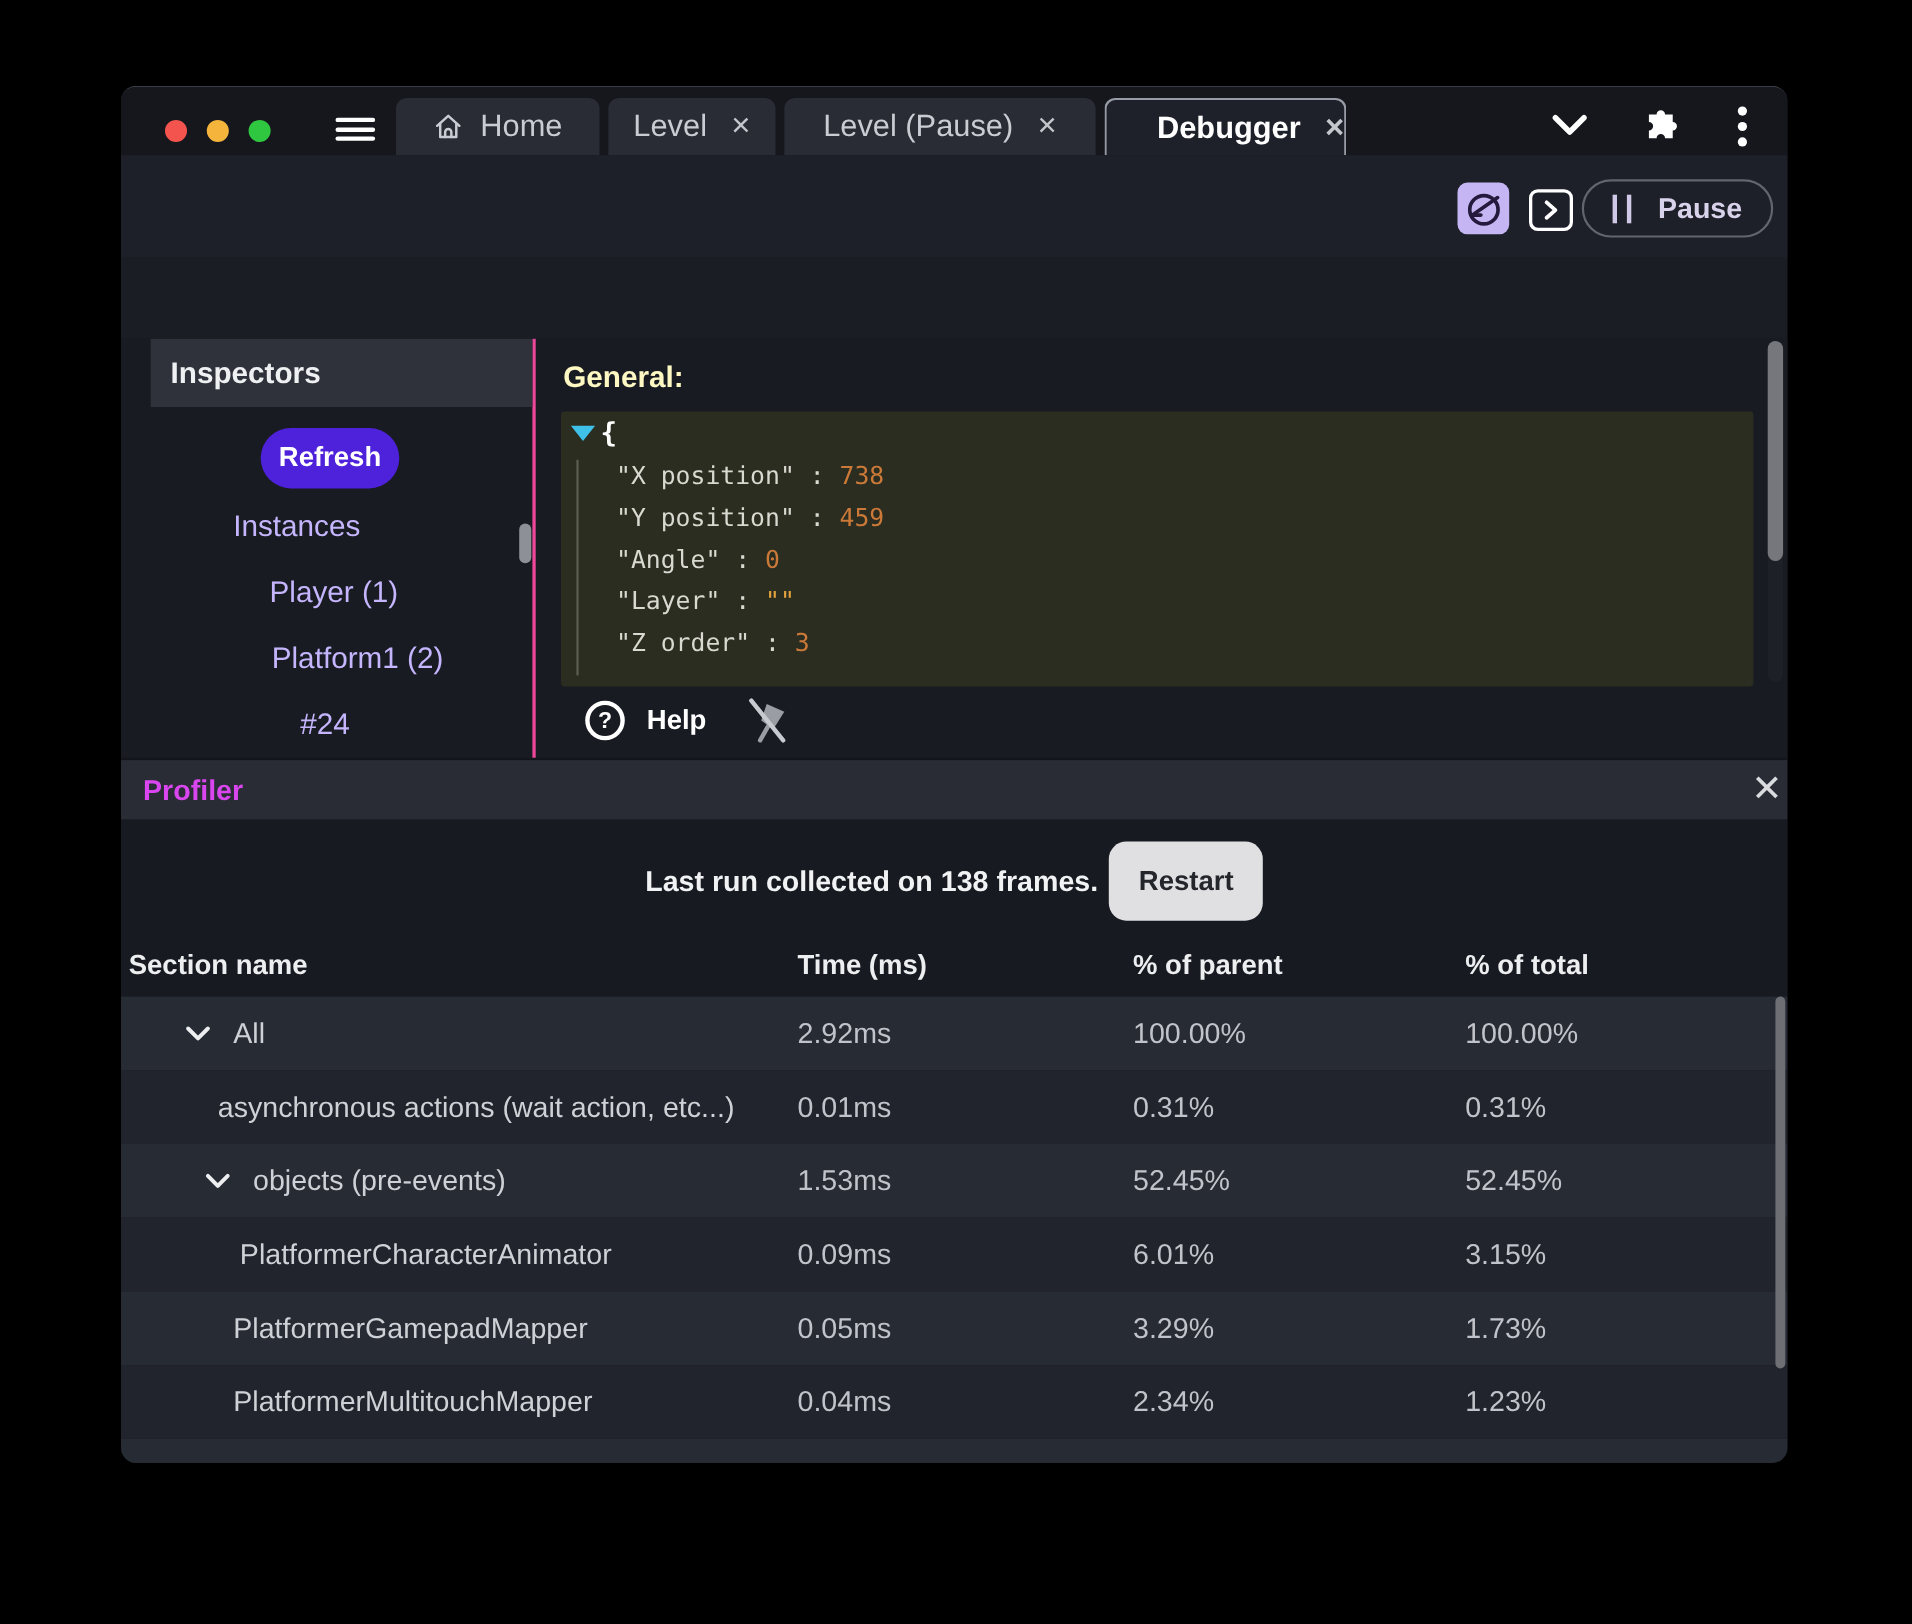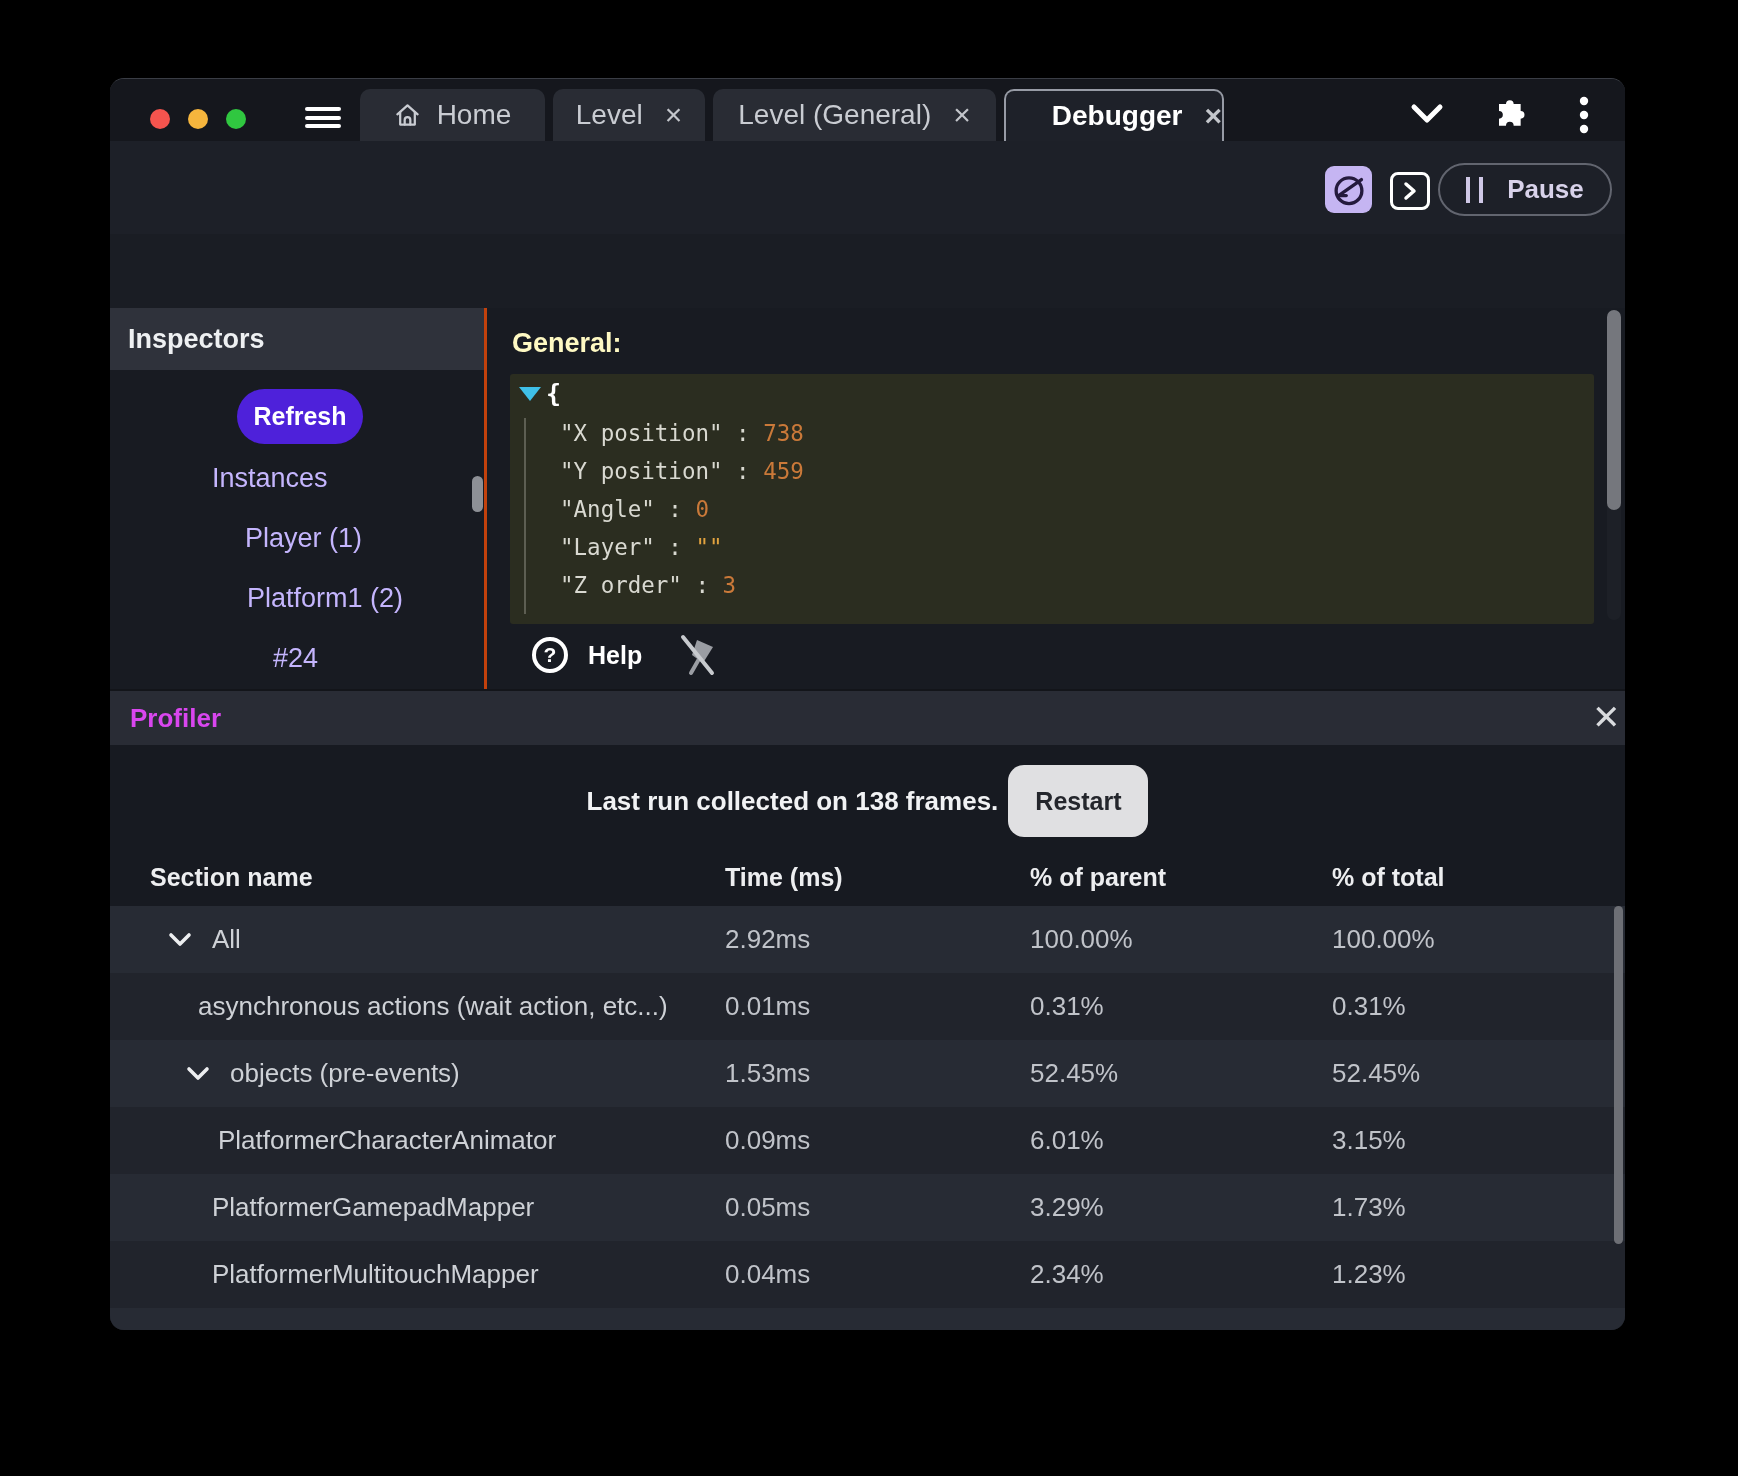--- a/index.html
+++ b/index.html
@@ -47,21 +47,21 @@
   .pause-bars i{width:4px;height:26px;background:#cfc8e6;}
   .pause-label{font-size:26px;font-weight:bold;color:#d8d2ea;}
 
   
   .preview-bar{position:absolute;left:0;top:155px;width:1515px;height:74px;background:#292c35;border-top:2px solid #13151a;border-bottom:3px solid #13151a;}
   .preview-title{position:absolute;left:20px;top:0;line-height:71px;font-size:28px;font-weight:bold;color:#eef0f2;}
   .preview-chevron{position:absolute;left:1460px;top:28px;cursor:pointer;}
 
   
   .content{position:absolute;left:0;top:229px;width:1515px;height:381px;background:#181b22;}
-  .left-panel{position:absolute;left:0;top:0;width:377px;height:381px;background:#181b22;border-right:3px solid #c2410c;}
+  .left-panel{position:absolute;left:0;top:0;width:377px;height:381px;background:#181b22;border-right:3px solid #ec4899;padding-left:27px;}
   .insp-header{height:62px;background:#2f323b;padding-left:18px;line-height:62px;font-size:27px;font-weight:bold;color:#eef0f2;}
   .refresh-btn{position:absolute;left:127px;top:81px;width:126px;height:55px;background:var(--accent-purple);border-radius:28px;border:none;color:#fff;font-size:25px;font-weight:bold;font-family:inherit;cursor:pointer;}
   .insp-items{position:absolute;left:0;top:140px;width:374px;}
   .insp-item{height:60px;line-height:60px;font-size:27px;color:#c4b5fd;cursor:pointer;}
   .insp-scroll{position:absolute;left:362px;top:168px;width:11px;height:36px;background:#8d9096;border-radius:6px;cursor:pointer;}
 
   .right-panel{position:absolute;left:380px;top:0;width:1135px;height:381px;background:#181b22;}
   .general-title{position:absolute;left:22px;top:20px;font-size:27px;font-weight:bold;color:#fef9c3;}
   .code-box{position:absolute;left:20px;top:66px;width:1084px;height:250px;background:#2b2d20;border-radius:3px;}
   .collapse-triangle{position:absolute;left:8px;top:12px;}
@@ -82,21 +82,21 @@
   
   .profiler-bar{position:absolute;left:0;top:610px;width:1515px;height:56px;background:#292c35;border-top:2px solid #13151a;}
   .profiler-title{position:absolute;left:20px;line-height:54px;font-size:26px;font-weight:bold;color:#d946ef;}
   .profiler-close{position:absolute;left:1482px;top:0;line-height:52px;font-size:34px;color:#d9dbde;cursor:pointer;}
   .profiler-body{position:absolute;left:0;top:666px;width:1515px;height:586px;background:#171a21;}
   .status-row{position:absolute;left:0;top:20px;width:100%;display:flex;justify-content:center;align-items:center;gap:10px;}
   .status-text{font-size:26px;font-weight:bold;color:#f1f2f4;}
   .restart-btn{height:72px;padding:0 27px;background:var(--restart-bg);border:none;border-radius:16px;font-family:inherit;font-size:25px;font-weight:bold;color:#24262c;cursor:pointer;}
   .prof-grid{display:grid;grid-template-columns:615px 305px 302px 1fr;}
   .prof-header{position:absolute;left:0;top:104px;width:1515px;height:57px;line-height:57px;font-size:25px;font-weight:bold;color:#edeef0;}
-  .prof-header .hcell:first-child{padding-left:40px;}
+  .prof-header .hcell:first-child{padding-left:7px;}
   .prof-rows{position:absolute;left:0;top:161px;width:1515px;}
   .prof-row{height:67px;font-size:26px;color:#c6c9cf;cursor:pointer;}
   .prof-row:nth-child(even){background:#21242c;}
   .prof-row:nth-child(odd){background:#272b34;}
   .prof-row .cell{line-height:67px;color:#c0c3c9;}
   .prof-row .cell.name{display:flex;align-items:center;color:#ced1d6;}
   .row-chevron{margin-right:20px;flex:none;}
   .prof-filler{position:absolute;left:0;top:563px;width:1515px;height:23px;background:#272b34;}
   .table-scroll{position:absolute;left:1504px;top:161px;width:9px;height:338px;background:#6d6f75;border-radius:5px;cursor:pointer;}
 </style>
@@ -122,21 +122,21 @@
             <path d="M5.5 9.2 V20 H18.5 V9.2"></path>
             <path d="M9.5 20 v-4 a2.5 2.5 0 0 1 5 0 v4"></path>
         </svg>
         <span>Home</span>
       </div>
       <div class="tab tab-level">
         <span>Level</span>
         <span class="close">×</span>
       </div>
       <div class="tab tab-events">
-        <span>Level (General)</span>
+        <span>Level (Pause)</span>
         <span class="close">×</span>
       </div>
       <div class="tab tab-debugger active">
         <span>Debugger</span>
         <span class="close">×</span>
       </div>
     </div>
 
     <svg class="tb-chevron" width="38" height="26" viewBox="0 0 38 26" fill="none" stroke="#ffffff" stroke-width="5" stroke-linecap="round" stroke-linejoin="round">
         <polyline points="6,6 19,19 32,6"></polyline>

